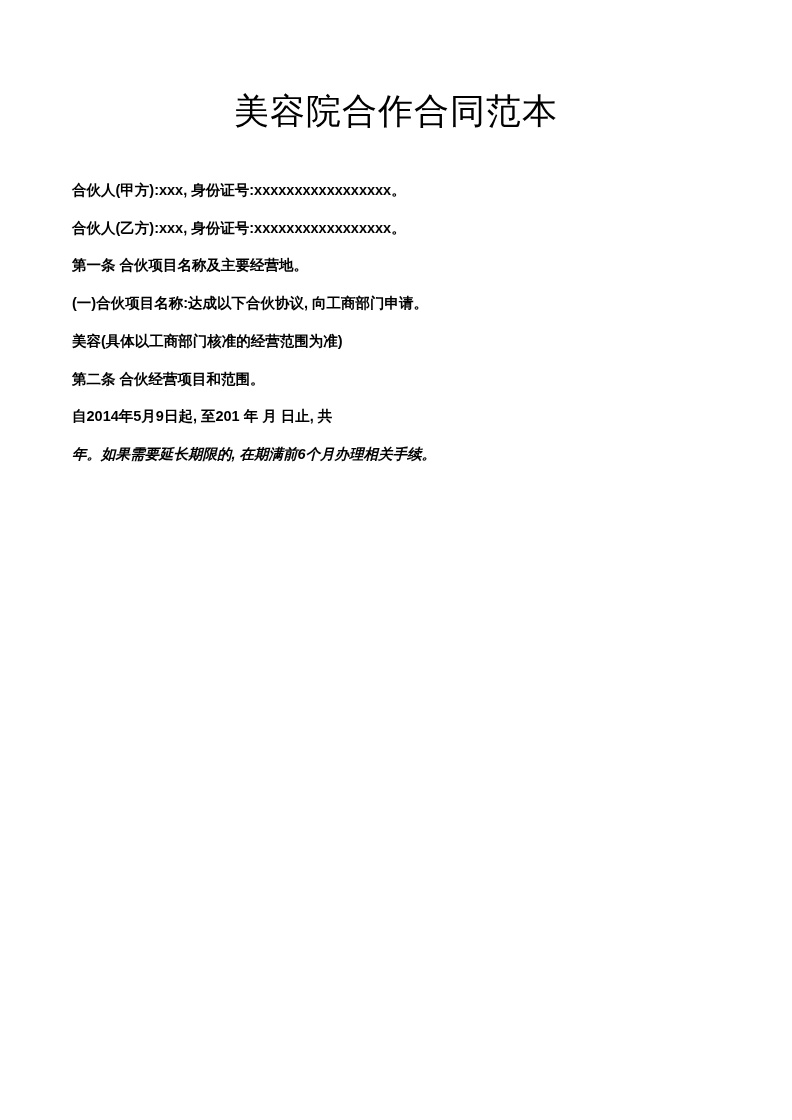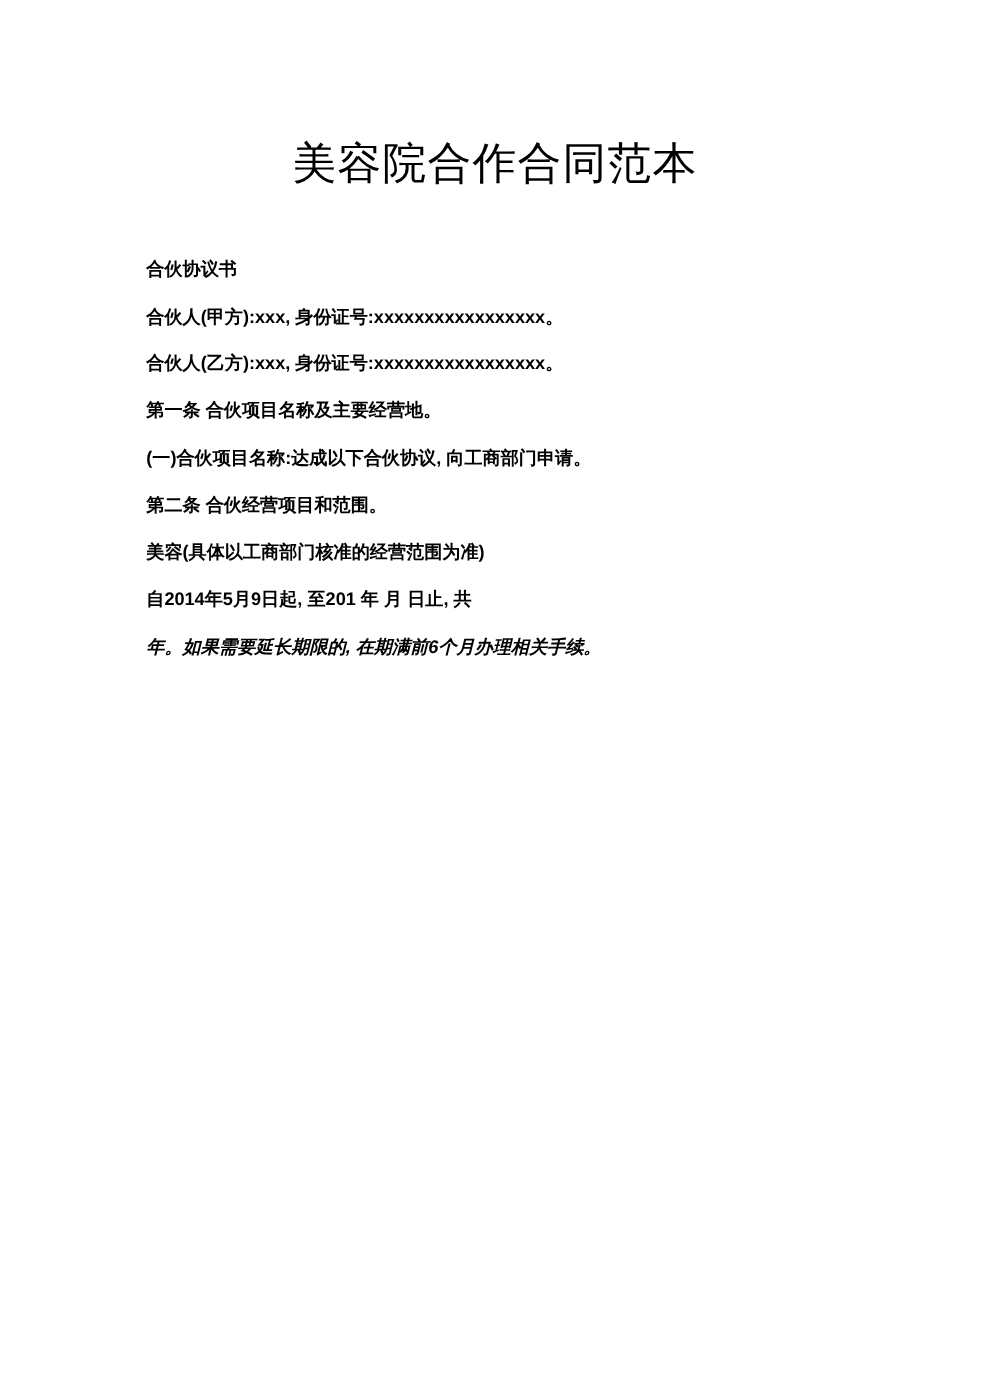--- a/index.html
+++ b/index.html
@@ -12,22 +12,21 @@
     height: 1120px;
     font-family: "Liberation Sans", "DejaVu Sans", sans-serif;
     color: #000000;
     overflow: hidden;
   }
   .page {
     position: relative;
     width: 792px;
     height: 884px;
     box-sizing: border-box;
-    padding: 0 117px;
-    margin-top: 20px;
+    padding: 0 72px;
   }
   .doc-title {
     margin: 0;
     padding-top: 90px;
     text-align: center;
     font-size: 35px;
     font-weight: normal;
     font-family: "DejaVu Serif", "Liberation Serif", serif;
     letter-spacing: 1px;
     line-height: 1.25;
@@ -64,24 +63,23 @@
 </style>
 </head>
 <body>
 
 <div class="page">
 
   <h1 class="doc-title">美容院合作合同范本</h1>
 
 
   <div class="body-block">
-    <p class="para first ind-0 sp-lg">合伙协议书</p>
     <p class="para ind-1 sp-xl">合伙人(甲方):xxx, 身份证号:xxxxxxxxxxxxxxxxx。</p>
     <p class="para ind-0 sp-xl">合伙人(乙方):xxx, 身份证号:xxxxxxxxxxxxxxxxx。</p>
     <p class="para ind-0 sp-xl">第一条 合伙项目名称及主要经营地。</p>
     <p class="para ind-0 sp-xl">(一)合伙项目名称:达成以下合伙协议, 向工商部门申请。</p>
+    <p class="para ind-0 sp-xl">美容(具体以工商部门核准的经营范围为准)</p>
     <p class="para ind-0 sp-xl">第二条 合伙经营项目和范围。</p>
-    <p class="para ind-0 sp-xl">美容(具体以工商部门核准的经营范围为准)</p>
     <p class="para ind-2 sp-xl">自2014年5月9日起, 至201 年  月  日止, 共</p>
     <p class="para ind-hang sp-sm">年。如果需要延长期限的, 在期满前6个月办理相关手续。</p>
   </div>
 
 </div>
 
 </body></html>

